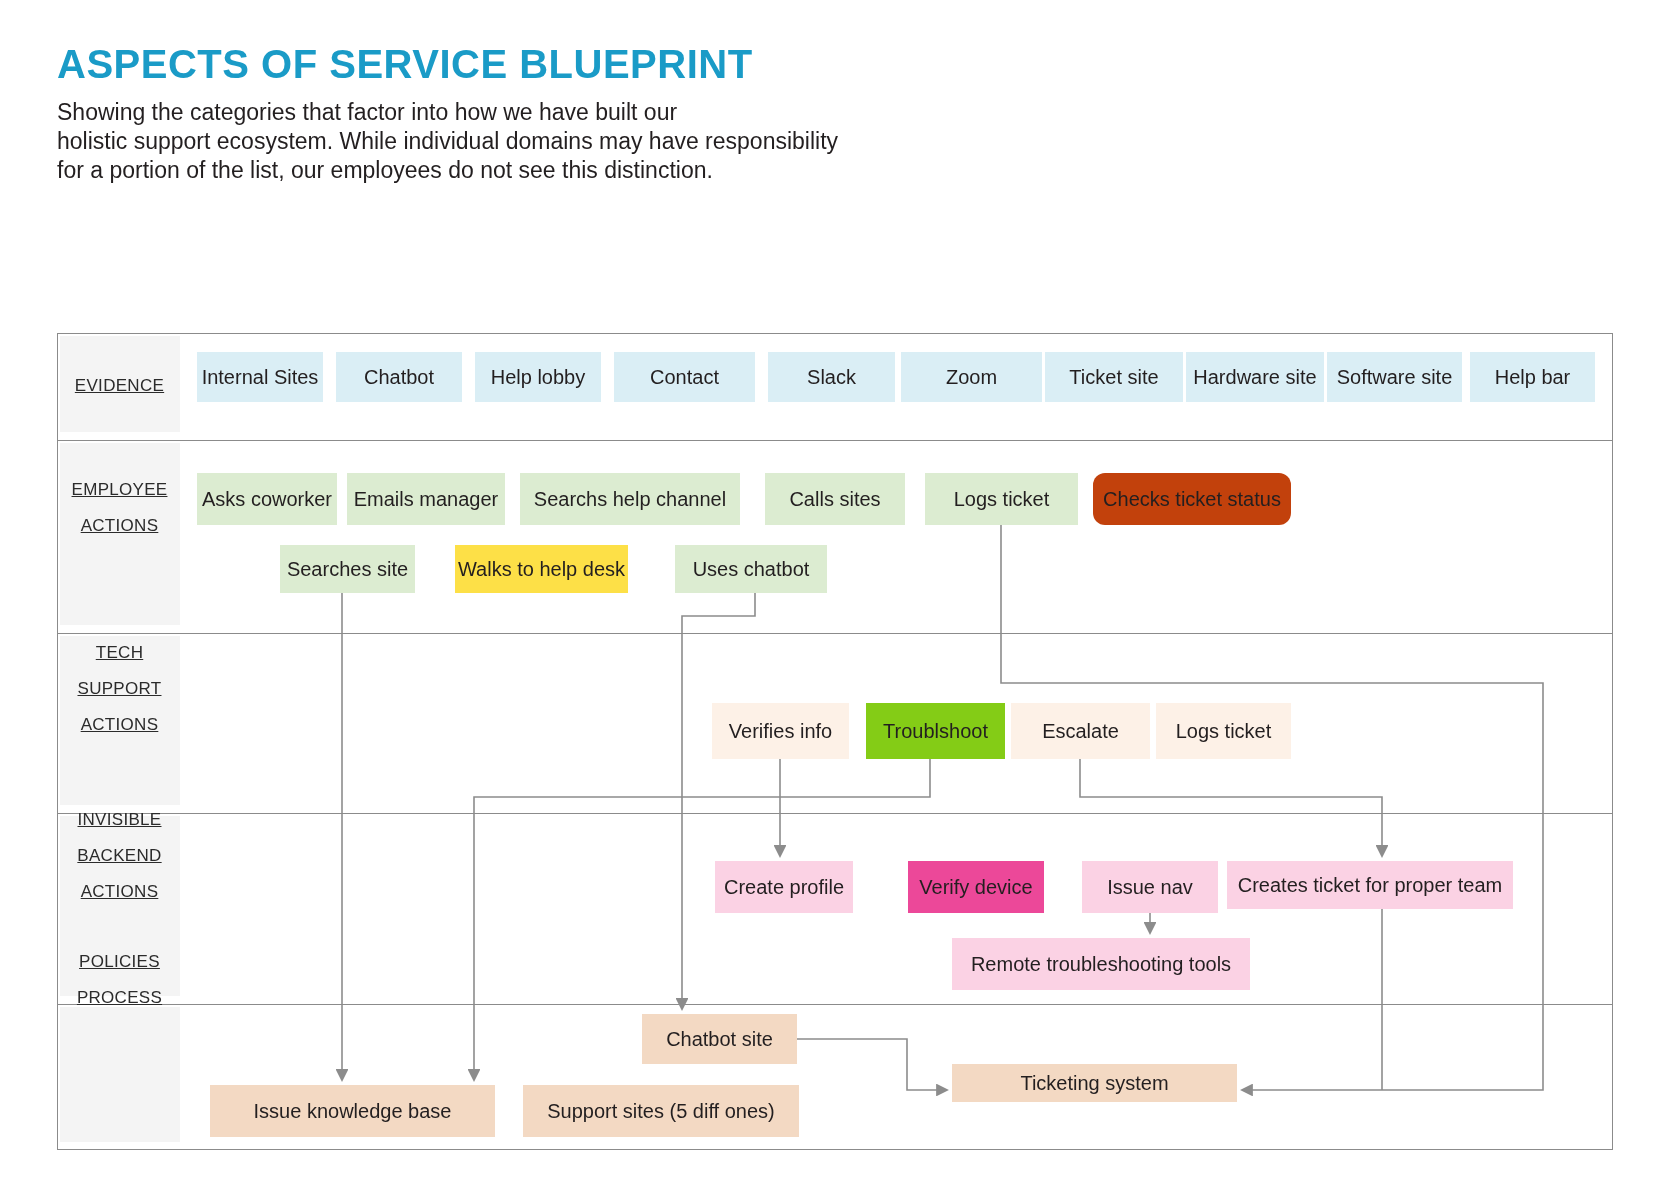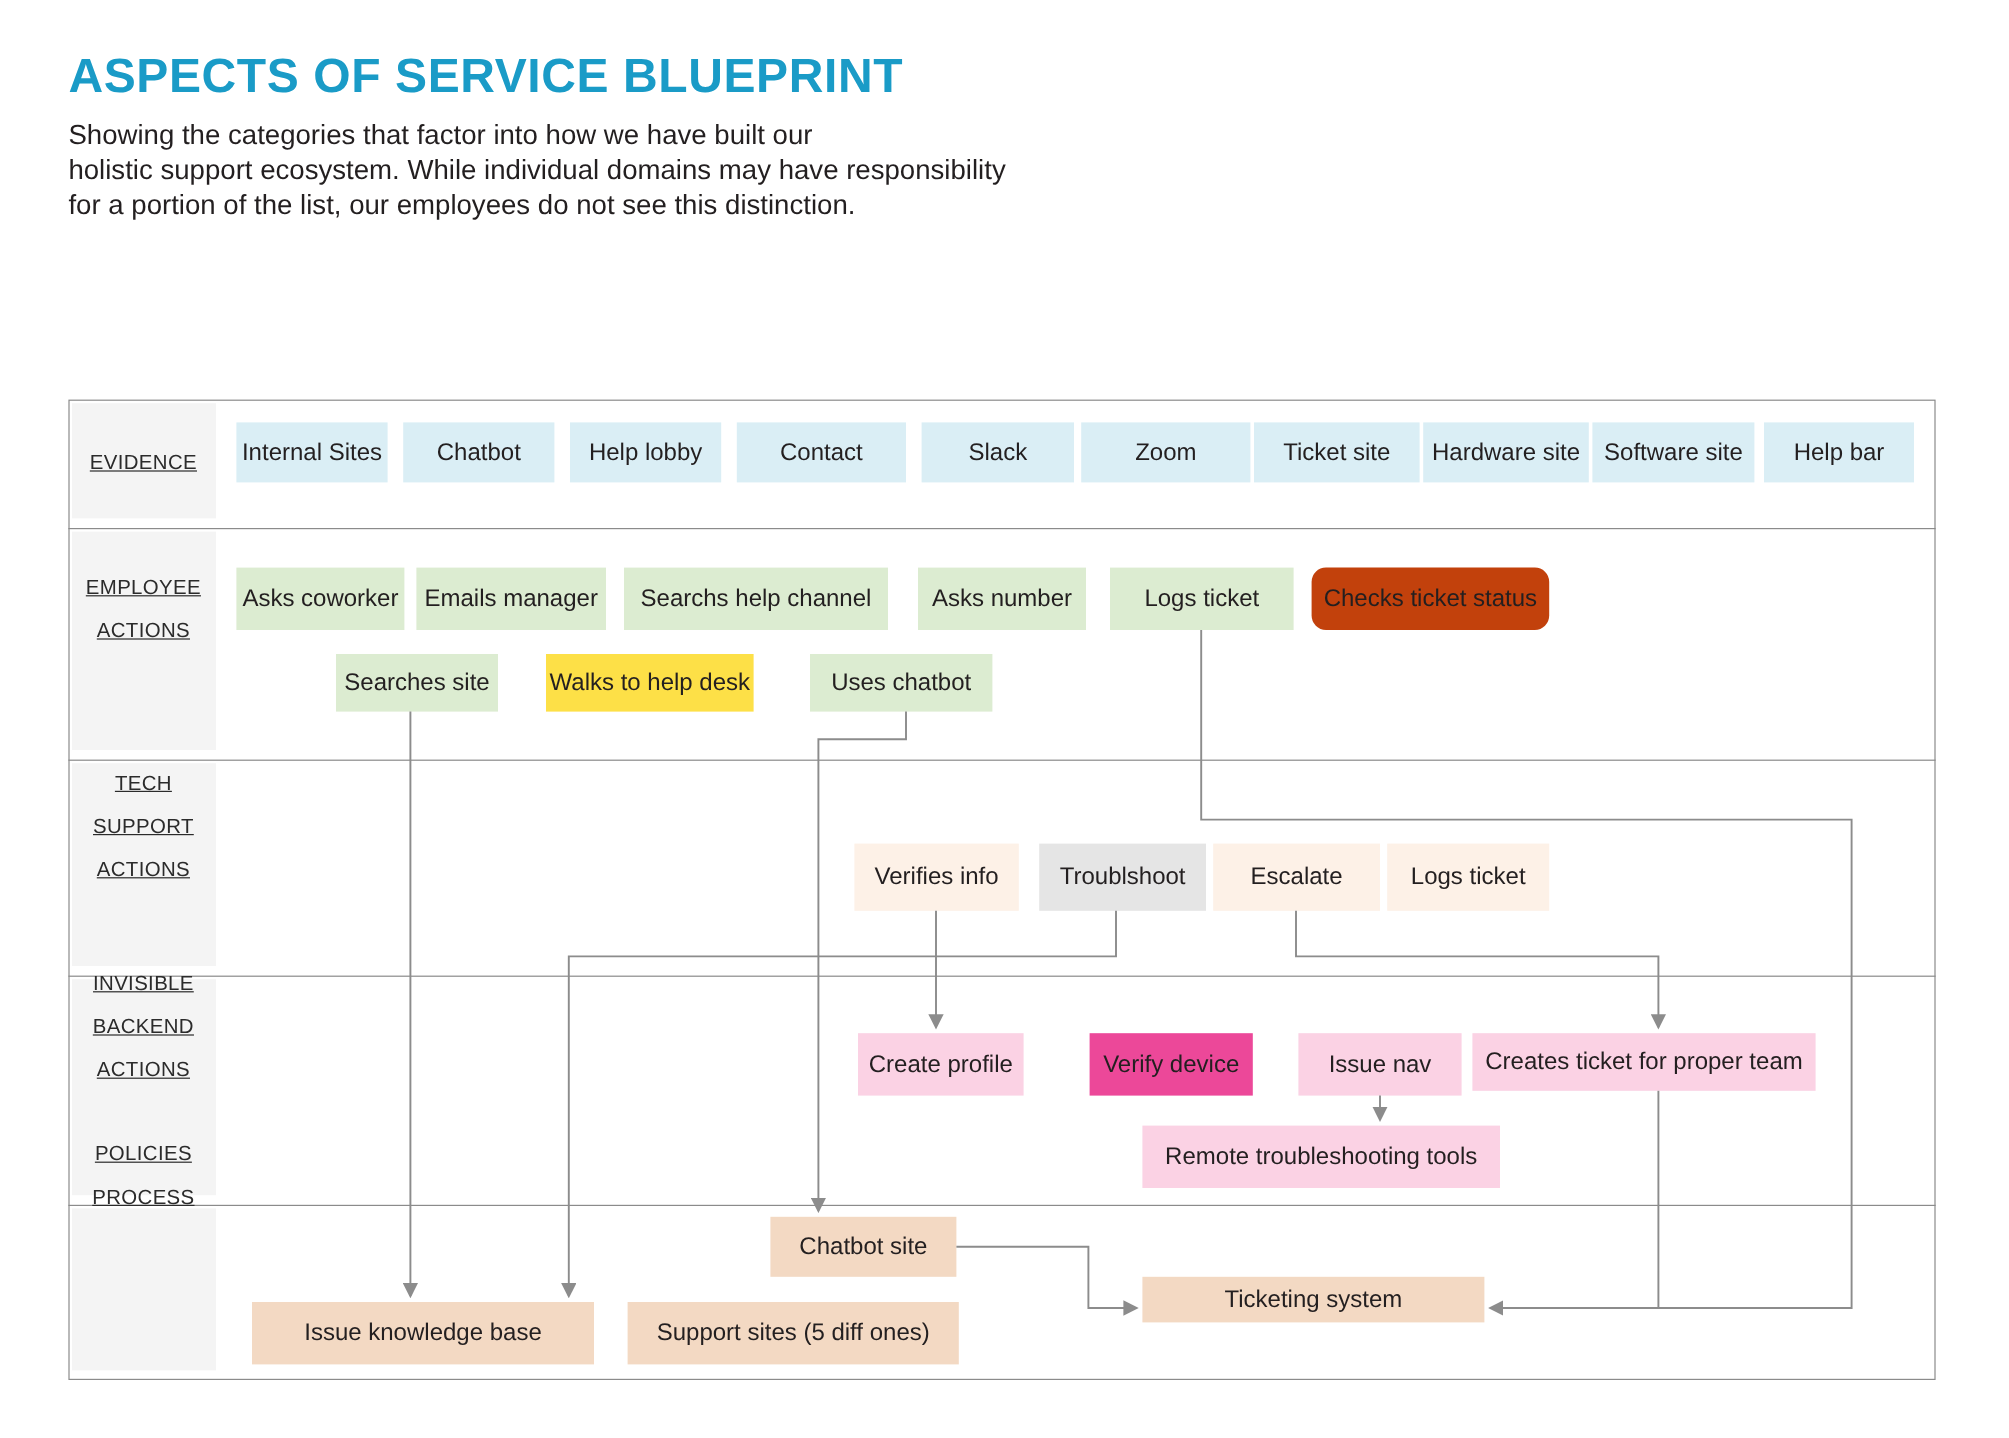--- a/index.html
+++ b/index.html
@@ -65,28 +65,28 @@
     <div class="node evidence" style="left: 614px; top: 352px; width: 141px; height: 50px; background: rgb(218, 238, 245);">Contact</div>
     <div class="node evidence" style="left: 768px; top: 352px; width: 127px; height: 50px; background: rgb(218, 238, 245);">Slack</div>
     <div class="node evidence" style="left: 901px; top: 352px; width: 141px; height: 50px; background: rgb(218, 238, 245);">Zoom</div>
     <div class="node evidence" style="left: 1045px; top: 352px; width: 138px; height: 50px; background: rgb(218, 238, 245);">Ticket site</div>
     <div class="node evidence" style="left: 1186px; top: 352px; width: 138px; height: 50px; background: rgb(218, 238, 245);">Hardware site</div>
     <div class="node evidence" style="left: 1327px; top: 352px; width: 135px; height: 50px; background: rgb(218, 238, 245);">Software site</div>
     <div class="node evidence" style="left: 1470px; top: 352px; width: 125px; height: 50px; background: rgb(218, 238, 245);">Help bar</div>
     <div class="node employee" style="left: 197px; top: 473px; width: 140px; height: 52px; background: rgb(220, 236, 209);">Asks coworker</div>
     <div class="node employee" style="left: 347px; top: 473px; width: 158px; height: 52px; background: rgb(220, 236, 209);">Emails manager</div>
     <div class="node employee" style="left: 520px; top: 473px; width: 220px; height: 52px; background: rgb(220, 236, 209);">Searchs help channel</div>
-    <div class="node employee" style="left: 765px; top: 473px; width: 140px; height: 52px; background: rgb(220, 236, 209);">Asks number</div>
+    <div class="node employee" style="left: 765px; top: 473px; width: 140px; height: 52px; background: rgb(220, 236, 209);">Calls sites</div>
     <div class="node employee" style="left: 925px; top: 473px; width: 153px; height: 52px; background: rgb(220, 236, 209);">Logs ticket</div>
     <div class="node employee" style="left: 1093px; top: 473px; width: 198px; height: 52px; background: #c2410c; border-radius: 12px;">Checks ticket status</div>
     <div class="node employee" style="left: 280px; top: 545px; width: 135px; height: 48px; background: rgb(220, 236, 209);">Searches site</div>
     <div class="node employee" style="left: 455px; top: 545px; width: 173px; height: 48px; background: #fde047;">Walks to help desk</div>
     <div class="node employee" style="left: 675px; top: 545px; width: 152px; height: 48px; background: rgb(220, 236, 209);">Uses chatbot</div>
     <div class="node tech" style="left: 712px; top: 703px; width: 137px; height: 56px; background: rgb(253, 241, 231);">Verifies info</div>
-    <div class="node tech" style="left: 866px; top: 703px; width: 139px; height: 56px; background: #e5e5e5;">Troublshoot</div>
+    <div class="node tech" style="left: 866px; top: 703px; width: 139px; height: 56px; background: #84cc16;">Troublshoot</div>
     <div class="node tech" style="left: 1011px; top: 703px; width: 139px; height: 56px; background: rgb(253, 241, 231);">Escalate</div>
     <div class="node tech" style="left: 1156px; top: 703px; width: 135px; height: 56px; background: rgb(253, 241, 231);">Logs ticket</div>
     <div class="node backend" style="left: 715px; top: 861px; width: 138px; height: 52px; background: rgb(251, 210, 228);">Create profile</div>
     <div class="node backend" style="left: 908px; top: 861px; width: 136px; height: 52px; background: #ec4899;">Verify device</div>
     <div class="node backend" style="left: 1082px; top: 861px; width: 136px; height: 52px; background: rgb(251, 210, 228);">Issue nav</div>
     <div class="node backend" style="left: 1227px; top: 861px; width: 286px; height: 48px; background: rgb(251, 210, 228);">Creates ticket for proper team</div>
     <div class="node backend" style="left: 952px; top: 938px; width: 298px; height: 52px; background: rgb(251, 210, 228);">Remote troubleshooting tools</div>
     <div class="node policy" style="left: 642px; top: 1014px; width: 155px; height: 50px; background: rgb(243, 217, 195);">Chatbot site</div>
     <div class="node policy" style="left: 210px; top: 1085px; width: 285px; height: 52px; background: rgb(243, 217, 195);">Issue knowledge base</div>
     <div class="node policy" style="left: 523px; top: 1085px; width: 276px; height: 52px; background: rgb(243, 217, 195);">Support sites (5 diff ones)</div>

